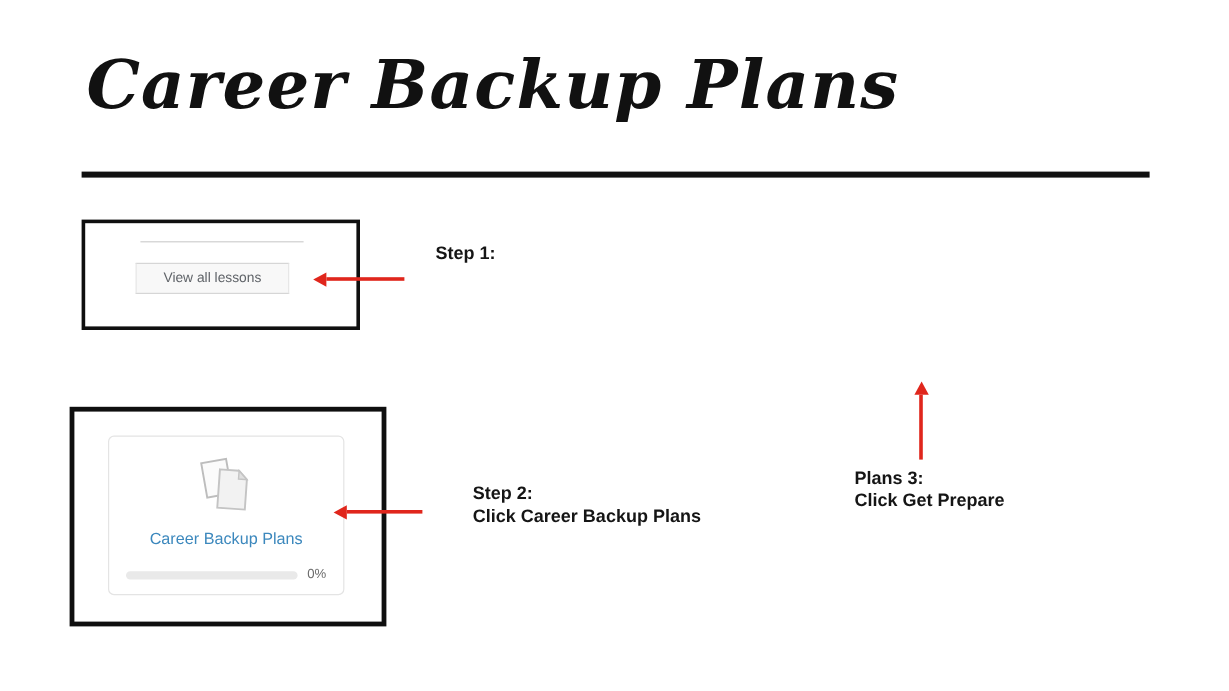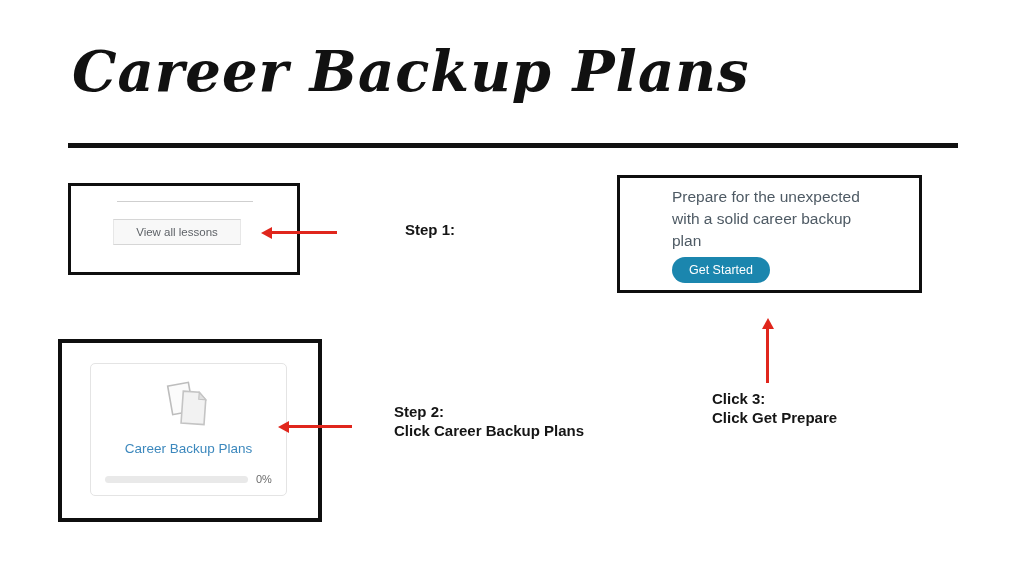--- a/index.html
+++ b/index.html
@@ -139,21 +139,21 @@
 
   
   .step-text {
     position: absolute;
     font-weight: bold;
     font-size: 15px;
     line-height: 19px;
     color: #151515;
     white-space: nowrap;
   }
-  .step-1 { left: 363px; top: 220px; margin-left: 42px; }
+  .step-1 { left: 363px; top: 202px; }
   .step-2 { left: 362px; top: 402px; margin-left: 32px; }
   .step-3 { left: 712px; top: 389px; }
 
   
   .arrow-left {
     position: absolute;
     height: 3px;
     background: #e0261c;
     z-index: 5;
   }
@@ -195,32 +195,24 @@
   <div class="shot-box box-lessons">
     <div class="thin-rule"></div>
     <div class="view-lessons-btn">View all lessons</div>
   </div>
 
   <div class="arrow-left arrow-1"></div>
   <div class="step-text step-1">
     <div>Step 1:</div>
   </div>
 
-  <div class="shot-box box-promo">
-    <div class="promo-text">
-      <div>Prepare for the unexpected</div>
-      <div>with a solid career backup</div>
-      <div>plan</div>
-    </div>
-    <div class="get-started-btn">Get Started</div>
-  </div>
 
   <div class="arrow-up arrow-3"></div>
   <div class="step-text step-3">
-    <div>Click 3:</div>
+    <div>Plans 3:</div>
     <div>Click Get Prepare</div>
   </div>
 
   <div class="shot-box box-course">
     <div class="course-card">
       <div class="course-icon-wrap">
         <svg width="48" height="54" viewBox="0 0 48 54">
 
           <g transform="rotate(-10 16 26)">
             <rect x="6" y="6" width="21" height="29" fill="#fbfbfb" stroke="#bdbdbd" stroke-width="1.6"></rect>

